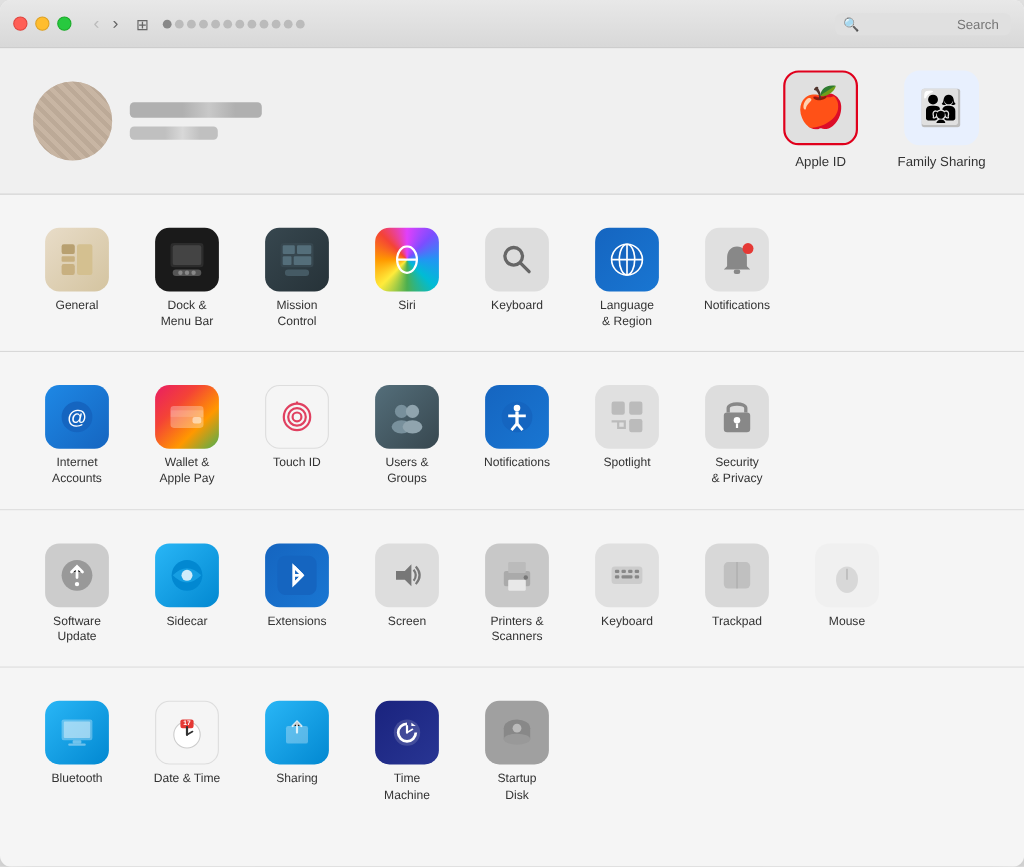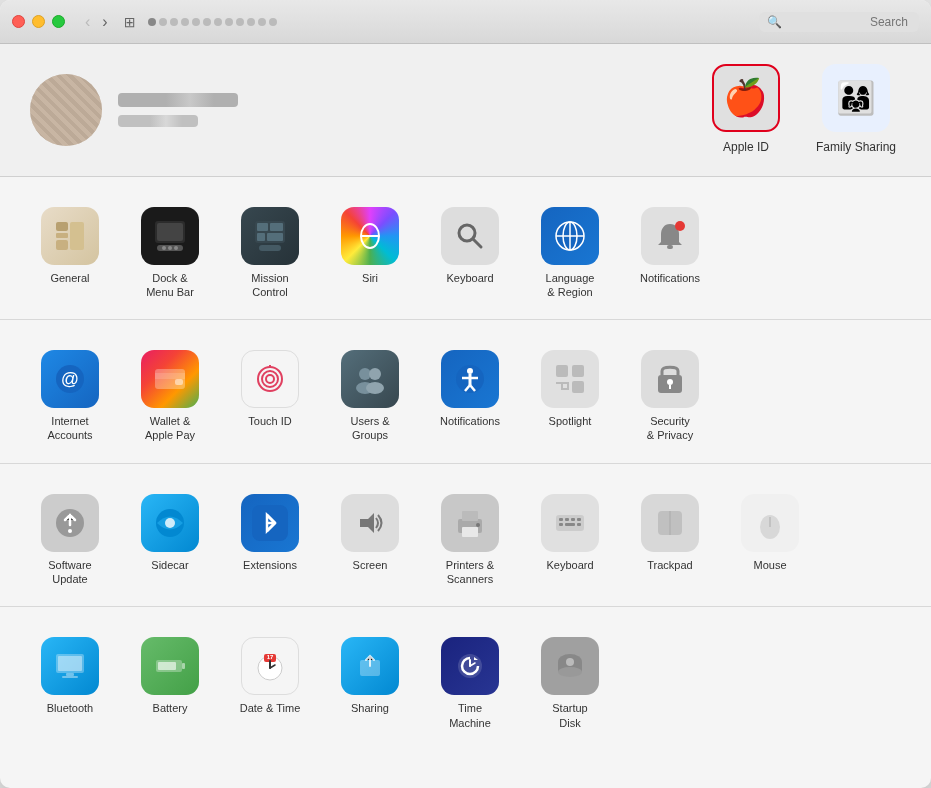--- a/index.html
+++ b/index.html
@@ -597,30 +597,20 @@
                 <rect x="4" y="6" width="28" height="19" rx="2" fill="rgba(255,255,255,0.3)"></rect>
                 <rect x="6" y="8" width="24" height="15" rx="1" fill="rgba(255,255,255,0.4)"></rect>
                 <rect x="14" y="25" width="8" height="3" rx="1" fill="rgba(255,255,255,0.4)"></rect>
                 <rect x="10" y="28" width="16" height="2" rx="1" fill="rgba(255,255,255,0.4)"></rect>
               </svg>
           </div>
           <span class="pref-item-label">Bluetooth</span>
         </div>
 
 
-        <div class="pref-item">
-          <div class="icon-box icon-battery" style="background:linear-gradient(135deg,#66bb6a,#43a047);">
-            <svg width="36" height="36" viewBox="0 0 36 36">
-                <rect x="4" y="12" width="26" height="12" rx="2" fill="rgba(255,255,255,0.3)"></rect>
-                <rect x="6" y="14" width="18" height="8" rx="1" fill="rgba(255,255,255,0.6)"></rect>
-                <rect x="30" y="15" width="3" height="6" rx="1" fill="rgba(255,255,255,0.5)"></rect>
-              </svg>
-          </div>
-          <span class="pref-item-label">Battery</span>
-        </div>
 
         <div class="pref-item">
           <div class="icon-box icon-datetime" style="background:#f5f5f5; border:1px solid #ddd;">
             <svg width="36" height="36" viewBox="0 0 36 36">
                 <circle cx="18" cy="20" r="12" fill="white" stroke="#ccc" stroke-width="1"></circle>
                 <rect x="12" y="6" width="12" height="8" rx="2" fill="#e53935"></rect>
                 <text x="18" y="11" text-anchor="middle" font-size="6" fill="white" font-family="Arial" font-weight="bold">17</text>
                 <line x1="18" y1="20" x2="18" y2="13" stroke="#333" stroke-width="2" stroke-linecap="round"></line>
                 <line x1="18" y1="20" x2="23" y2="17" stroke="#333" stroke-width="1.5" stroke-linecap="round"></line>
               </svg>

